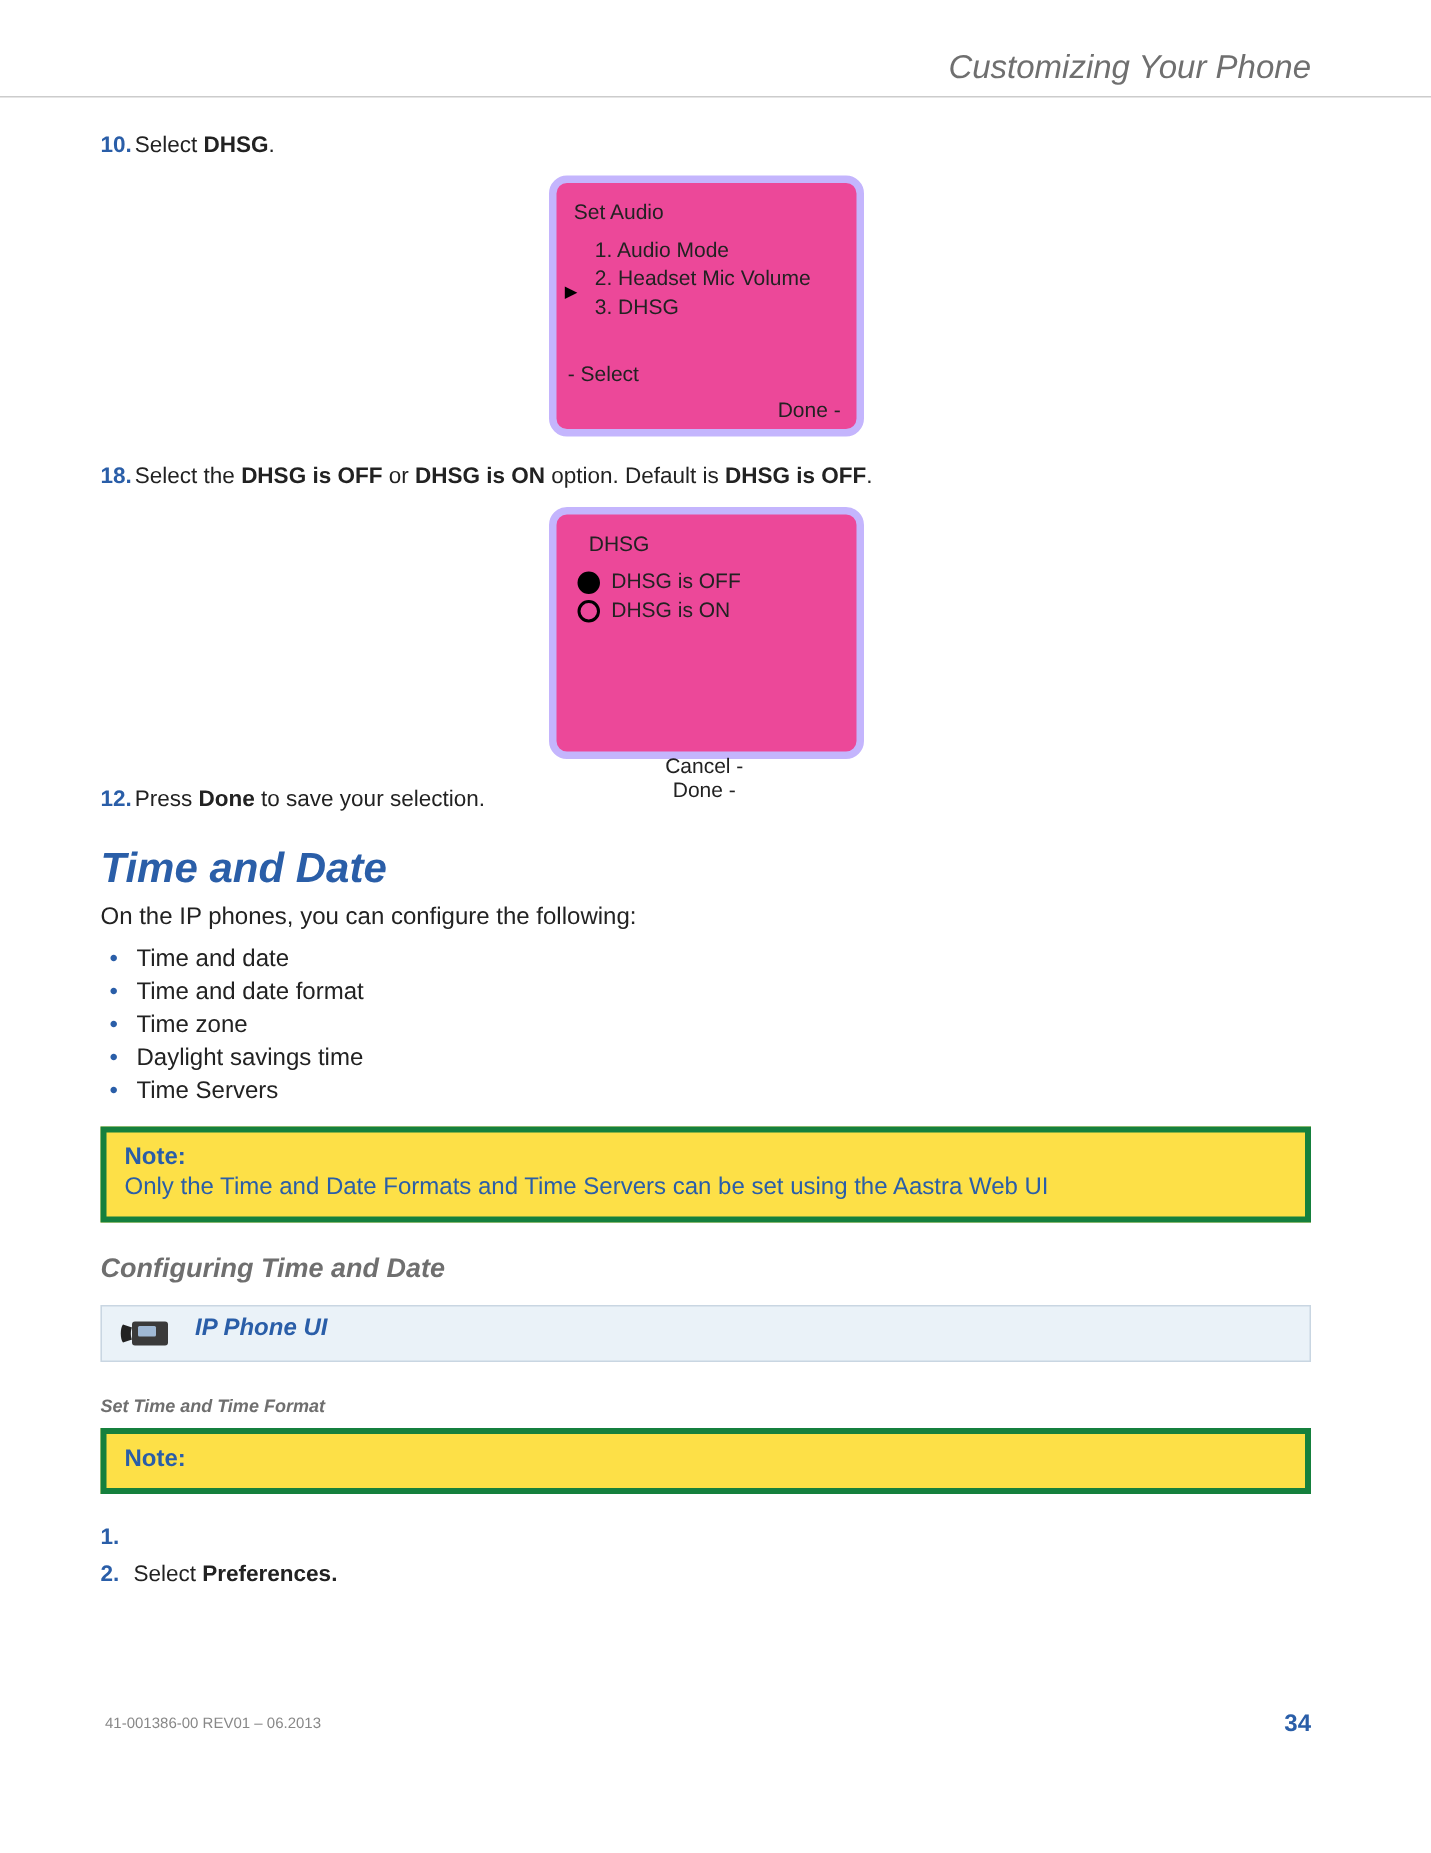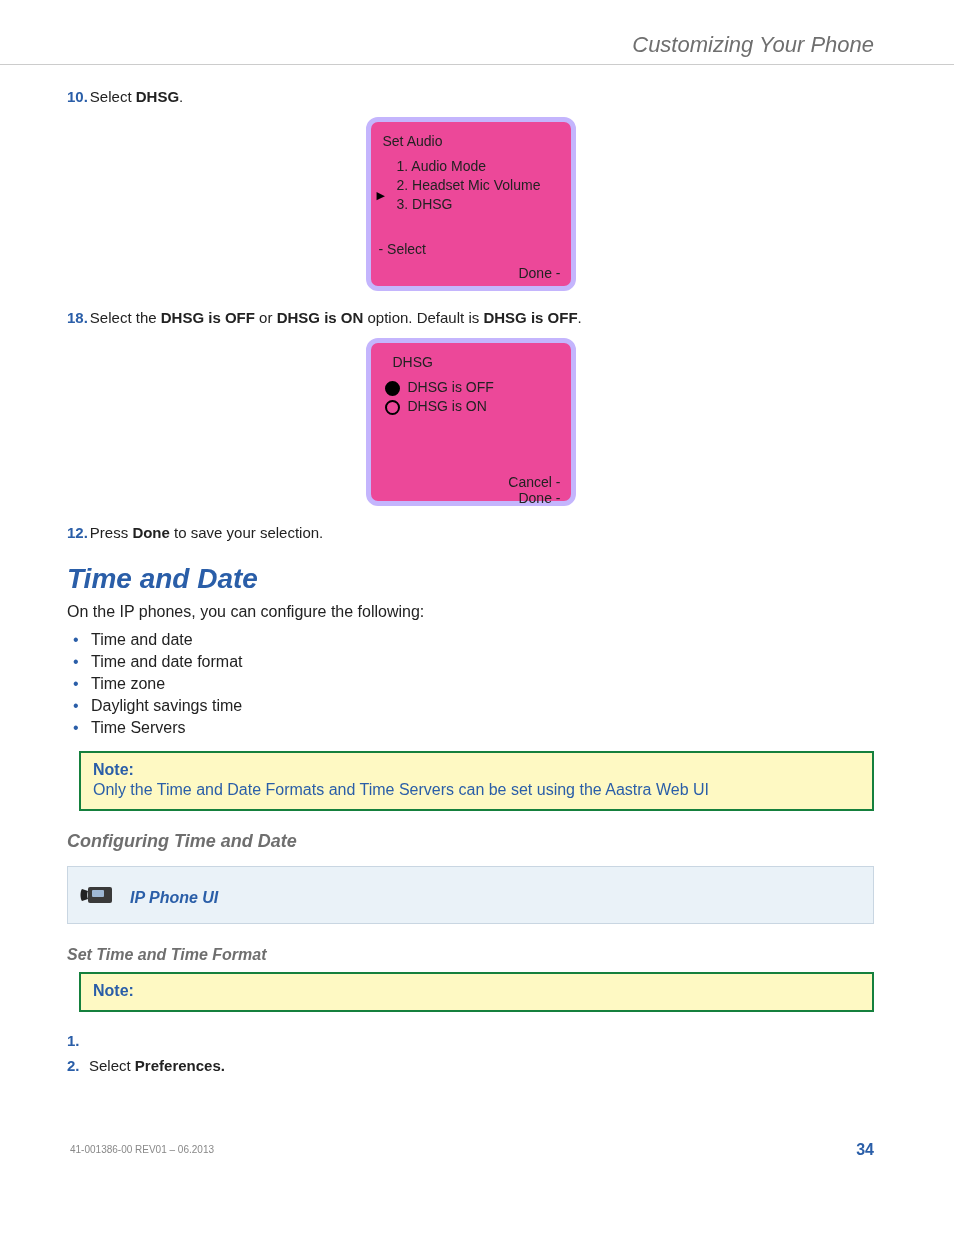--- a/index.html
+++ b/index.html
@@ -56,21 +56,21 @@
     left:6px;
     top:66px;
     font-size:11px;
     color:#000;
   }
   .screen .softkey-left{margin-top:26px;}
   .screen .softkey-right{text-align:right;margin-top:6px;}
   .screen2 .radio-row{margin-left:6px;}
   .screen2 .radio-dot{display:inline-block;width:11px;height:11px;border-radius:50%;border:2px solid #000;margin-right:8px;vertical-align:middle;}
   .screen2 .radio-dot.filled{background:#000;}
-  .screen2 .softkeys{margin-top:58px;text-align:right;line-height:1.2;}
+  .screen2 .softkeys{margin-top:86px;text-align:center;line-height:1.2;}
   .h2{
     font-family:"Segoe UI","Myriad Pro",Arial,sans-serif;
     font-weight:700;
     font-style:italic;
     font-size:28px;
     color:#2a5ea8;
     margin:22px 0 8px 0;
   }
   .para{font-size:16px;margin:6px 0 10px 0;}
   ul.bullets{margin:4px 0 14px 6px;padding:0;}
@@ -82,48 +82,48 @@
     position:relative;
   }
   ul.bullets li::before{
     content:"•";
     color:#2a5ea8;
     position:absolute;
     left:0;
     top:0;
   }
   .notebox{
-    background:#fef9c3;
-    border:2px solid #15803d;
+    background:#fde047;
+    border:4px solid #15803d;
     padding:8px 12px 10px 12px;
-    margin:8px 0 20px 12px;
+    margin:8px 0 20px 0;
   }
   .notebox .note-label{font-weight:700;color:#2a5ea8;font-size:16px;}
   .notebox .note-body{color:#2a5ea8;font-size:16px;margin-top:2px;}
   .h3{
     font-weight:700;
     font-style:italic;
     font-size:18px;
     color:#6f6f6f;
     margin:0 0 8px 0;
   }
   .h4{
     font-weight:700;
     font-style:italic;
-    font-size:16px;
+    font-size:12px;
     color:#6f6f6f;
     margin:18px 0 6px 0;
   }
   .ui-box{
     border:1px solid #c9d6e2;
     background:#eaf2f8;
-    padding:16px 10px;
+    padding:6px 10px;
     margin:14px 0 22px 0;
     display:flex;
-    align-items:flex-end;
+    align-items:flex-start;
   }
   .ui-box .phone-icon{
     width:38px;height:24px;
     margin-right:14px;
     flex:none;
   }
   .ui-box .ui-label{
     font-weight:700;
     font-style:italic;
     color:#2a5ea8;

